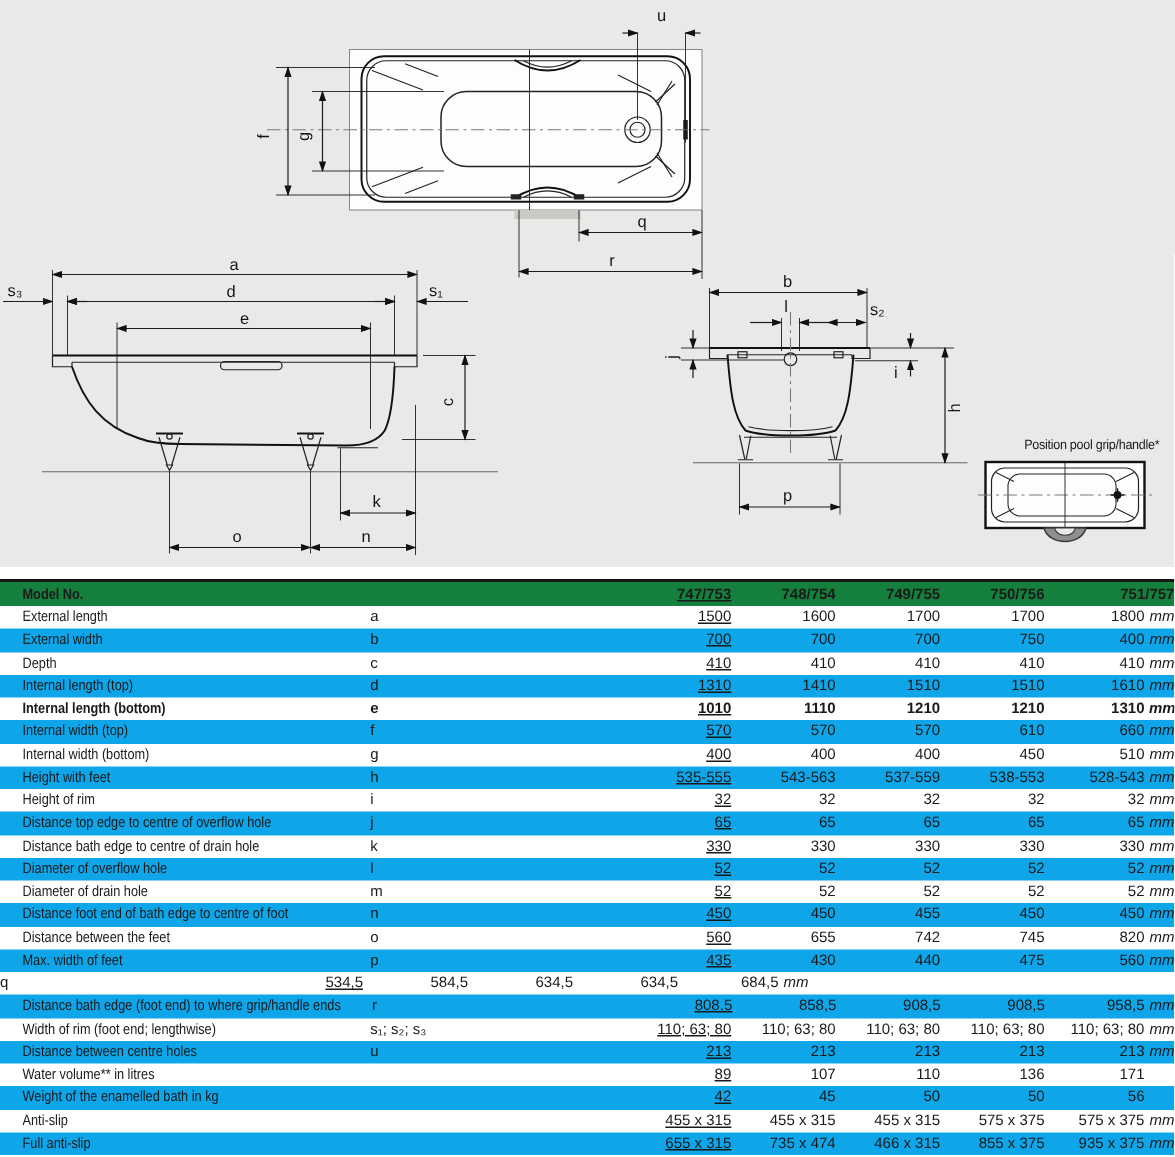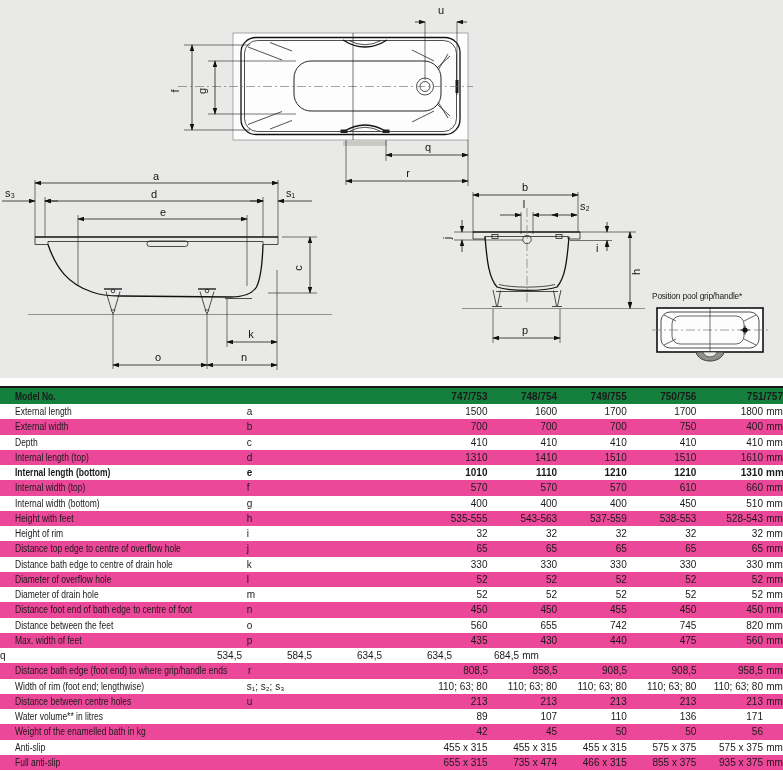--- a/index.html
+++ b/index.html
@@ -8,36 +8,36 @@
 
   
   .drawings{position:absolute;left:0;top:0;width:783px;height:378px;background:#e9e9e7;}
   .drawings svg{position:absolute;overflow:visible;}
   svg text{font:11px "Liberation Sans","DejaVu Sans",sans-serif;fill:#161616;}
   .dim{stroke:#1c1c1c;stroke-width:.8;fill:none;}
   .ext{stroke:#1c1c1c;stroke-width:.6;fill:none;}
   .thick{stroke:#111;stroke-width:1.3;fill:none;}
   .thin{stroke:#222;stroke-width:.8;fill:none;}
   .cl{stroke:#7a7a7a;stroke-width:.7;fill:none;stroke-dasharray:9 3 2 3;}
-  .grip-box{position:absolute;left:652px;top:291px;width:130px;}
+  .grip-box{position:absolute;left:652px;top:291px;width:130px;text-align:right;}
   .grip-title{font-size:9px;letter-spacing:-.2px;color:#1a1a1a;transform:scaleX(.93);transform-origin:0 50%;white-space:nowrap;}
 
   
   .spec-table{position:absolute;left:0;top:386px;width:783px;border-top:2px solid #161616;}
   .row{display:flex;align-items:center;height:15.25px;font-size:10px;}
   .row.hdr{height:16px;font-weight:bold;background:#15803d;}
-  .row.stripe{background:#ec4899;}
+  .row.stripe{background:#0ea5e9;}
   .row.bold{font-weight:bold;}
   .c-label{width:233px;padding-left:15px;overflow:visible;white-space:nowrap;}
   .cond{display:inline-block;transform:scaleX(.85);transform-origin:0 50%;white-space:nowrap;}
   .c-letter{width:160px;white-space:nowrap;}
   .c-v{width:70px;text-align:right;white-space:nowrap;}
-  .c-v1{width:82px;}
+  .c-v1{width:82px;text-decoration:underline;}
   .c-v5{width:75px;margin-left:12px;}
-  .unit{display:inline-block;width:20px;text-align:center;padding-left:3px;box-sizing:border-box;}
+  .unit{display:inline-block;width:20px;text-align:right;padding-left:3px;box-sizing:border-box;font-style:italic;}
 </style>
 </head>
 <body>
 
 <div id="stage">
 
   <div class="drawings">
 
     <svg style="left:170px;top:0;" width="310" height="192" viewBox="0 0 310 192">
       <defs>

